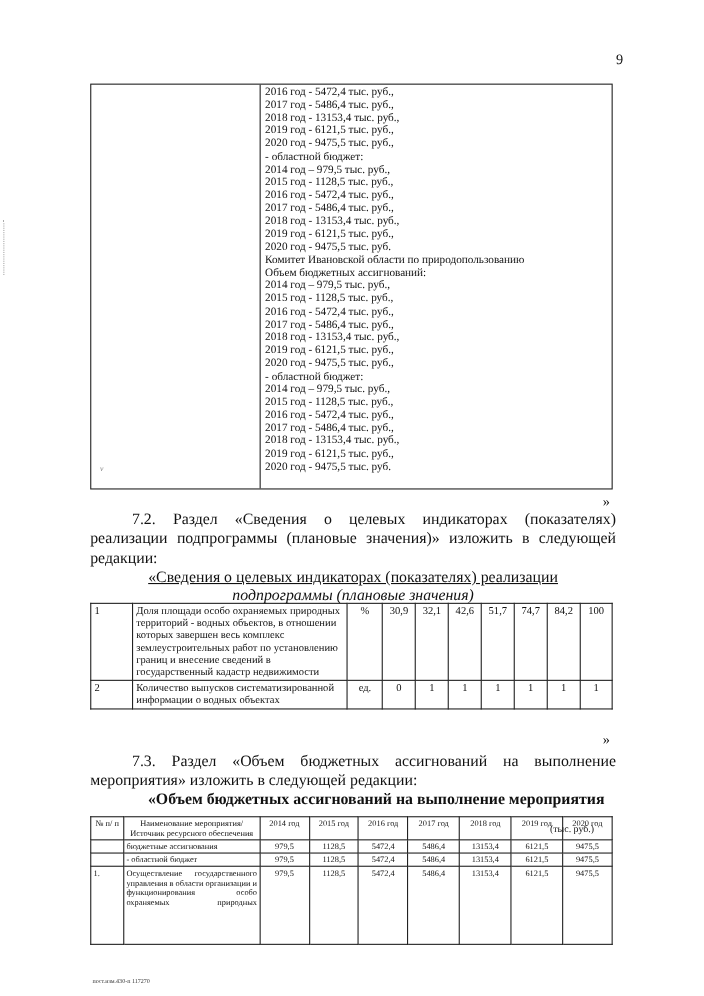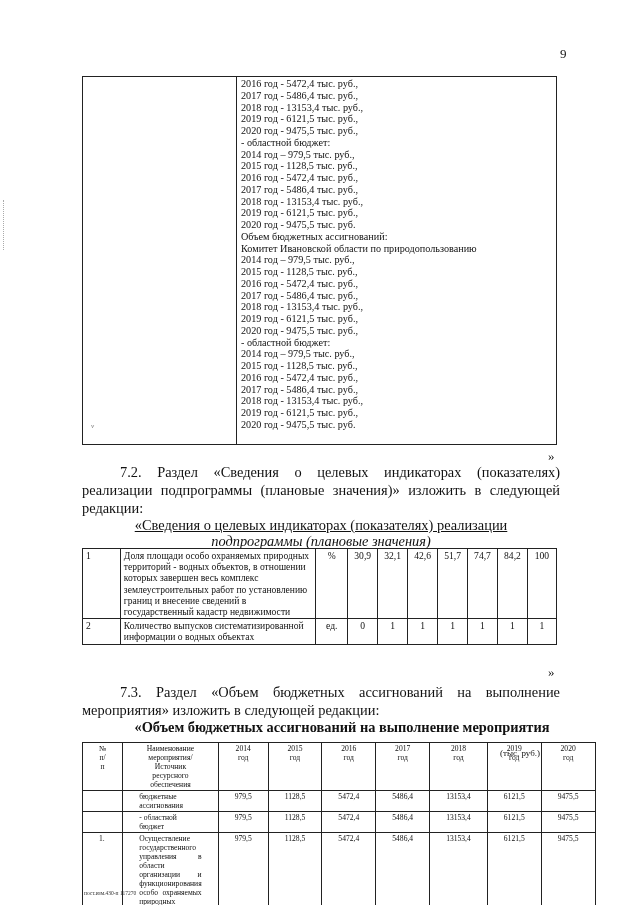--- a/index.html
+++ b/index.html
@@ -36,21 +36,21 @@
   }
   table.ind td { border: 1px solid #222; vertical-align: top; padding: 1px 3px; }
   table.ind td.num { text-align: center; }
 
   
   .units { position: absolute; left: 500px; top: 732px; font-size: 9px; margin-top: 15px; }
   table.bud {
     position: absolute; left: 82px; top: 742px; width: 475px;
     border-collapse: collapse; font-size: 7.6px; line-height: 9px;
   }
-  table.bud td { border: 1px solid #222; padding: 1px 16px; vertical-align: top; }
+  table.bud td { border: 1px solid #222; padding: 1px 2px; vertical-align: top; }
   table.bud td.c { text-align: center; }
   table.bud td.name-just { text-align: justify; text-align-last: justify; }
   .footer-code { position: absolute; left: 84px; top: 890px; font-size: 5.5px; color: #333; }
   .scan-edge { position: absolute; left: 3px; top: 200px; width: 2px; height: 50px; border-left: 1px dotted #aaa; }
 </style>
 </head>
 <body>
 
 <div class="scan-edge"></div>
 
@@ -67,22 +67,22 @@
       <div>2019 год - 6121,5 тыс. руб.,</div>
       <div>2020 год - 9475,5 тыс. руб.,</div>
       <div>- областной бюджет:</div>
       <div>2014 год – 979,5 тыс. руб.,</div>
       <div>2015 год - 1128,5 тыс. руб.,</div>
       <div>2016 год - 5472,4 тыс. руб.,</div>
       <div>2017 год - 5486,4 тыс. руб.,</div>
       <div>2018 год - 13153,4 тыс. руб.,</div>
       <div>2019 год - 6121,5 тыс. руб.,</div>
       <div>2020 год - 9475,5 тыс. руб.</div>
+      <div>Комитет Ивановской области по природопользованию</div>
       <div>Объем бюджетных ассигнований:</div>
-      <div>Комитет Ивановской области по природопользованию</div>
       <div>2014 год – 979,5 тыс. руб.,</div>
       <div>2015 год - 1128,5 тыс. руб.,</div>
       <div>2016 год - 5472,4 тыс. руб.,</div>
       <div>2017 год - 5486,4 тыс. руб.,</div>
       <div>2018 год - 13153,4 тыс. руб.,</div>
       <div>2019 год - 6121,5 тыс. руб.,</div>
       <div>2020 год - 9475,5 тыс. руб.,</div>
       <div>- областной бюджет:</div>
       <div>2014 год – 979,5 тыс. руб.,</div>
       <div>2015 год - 1128,5 тыс. руб.,</div>

